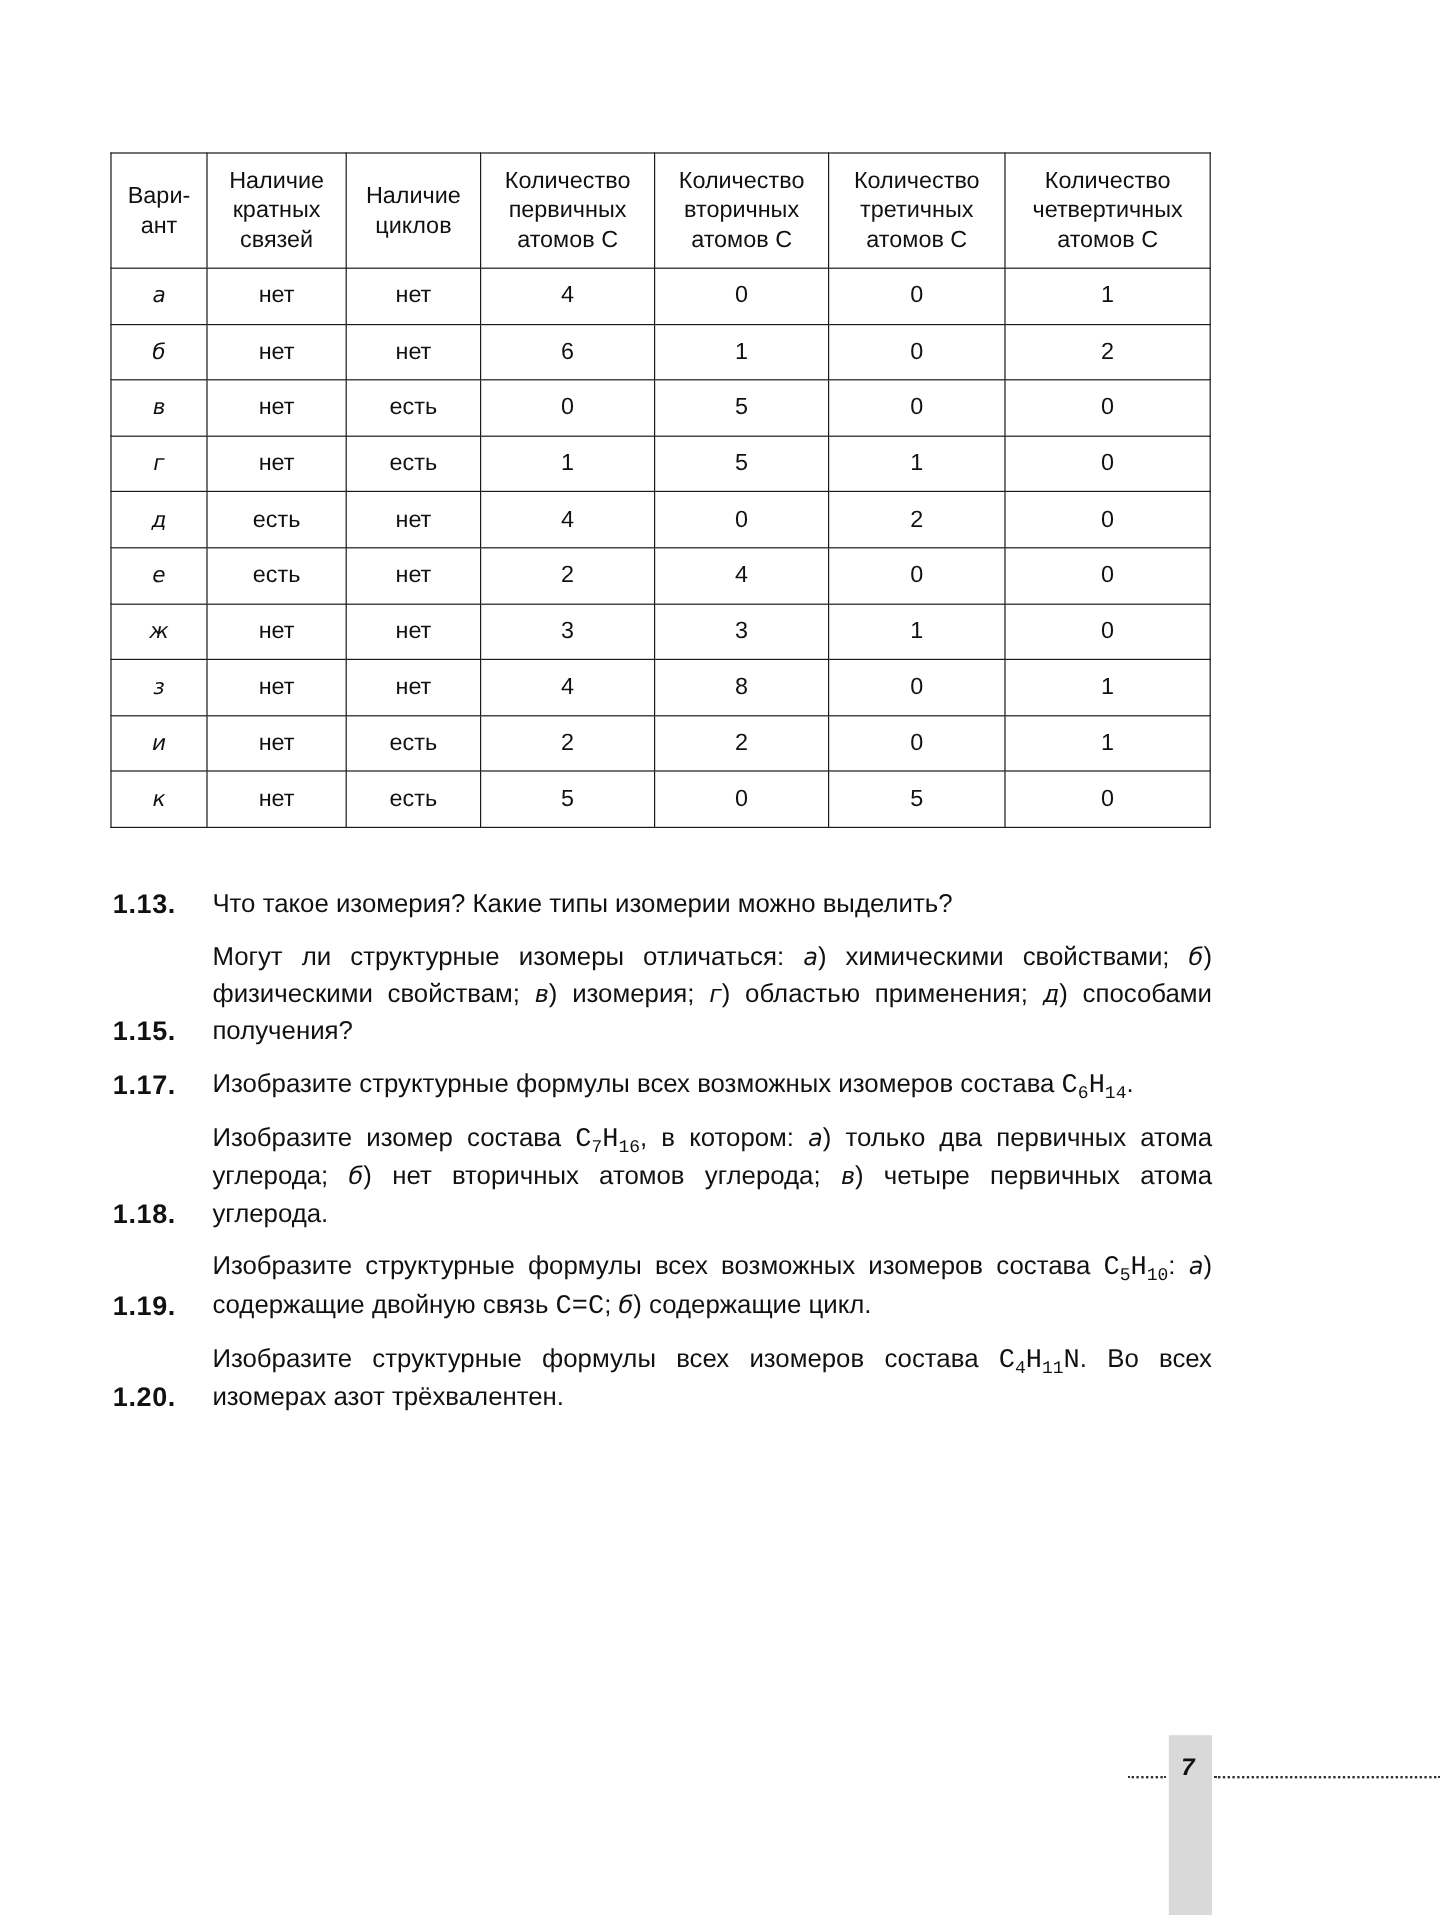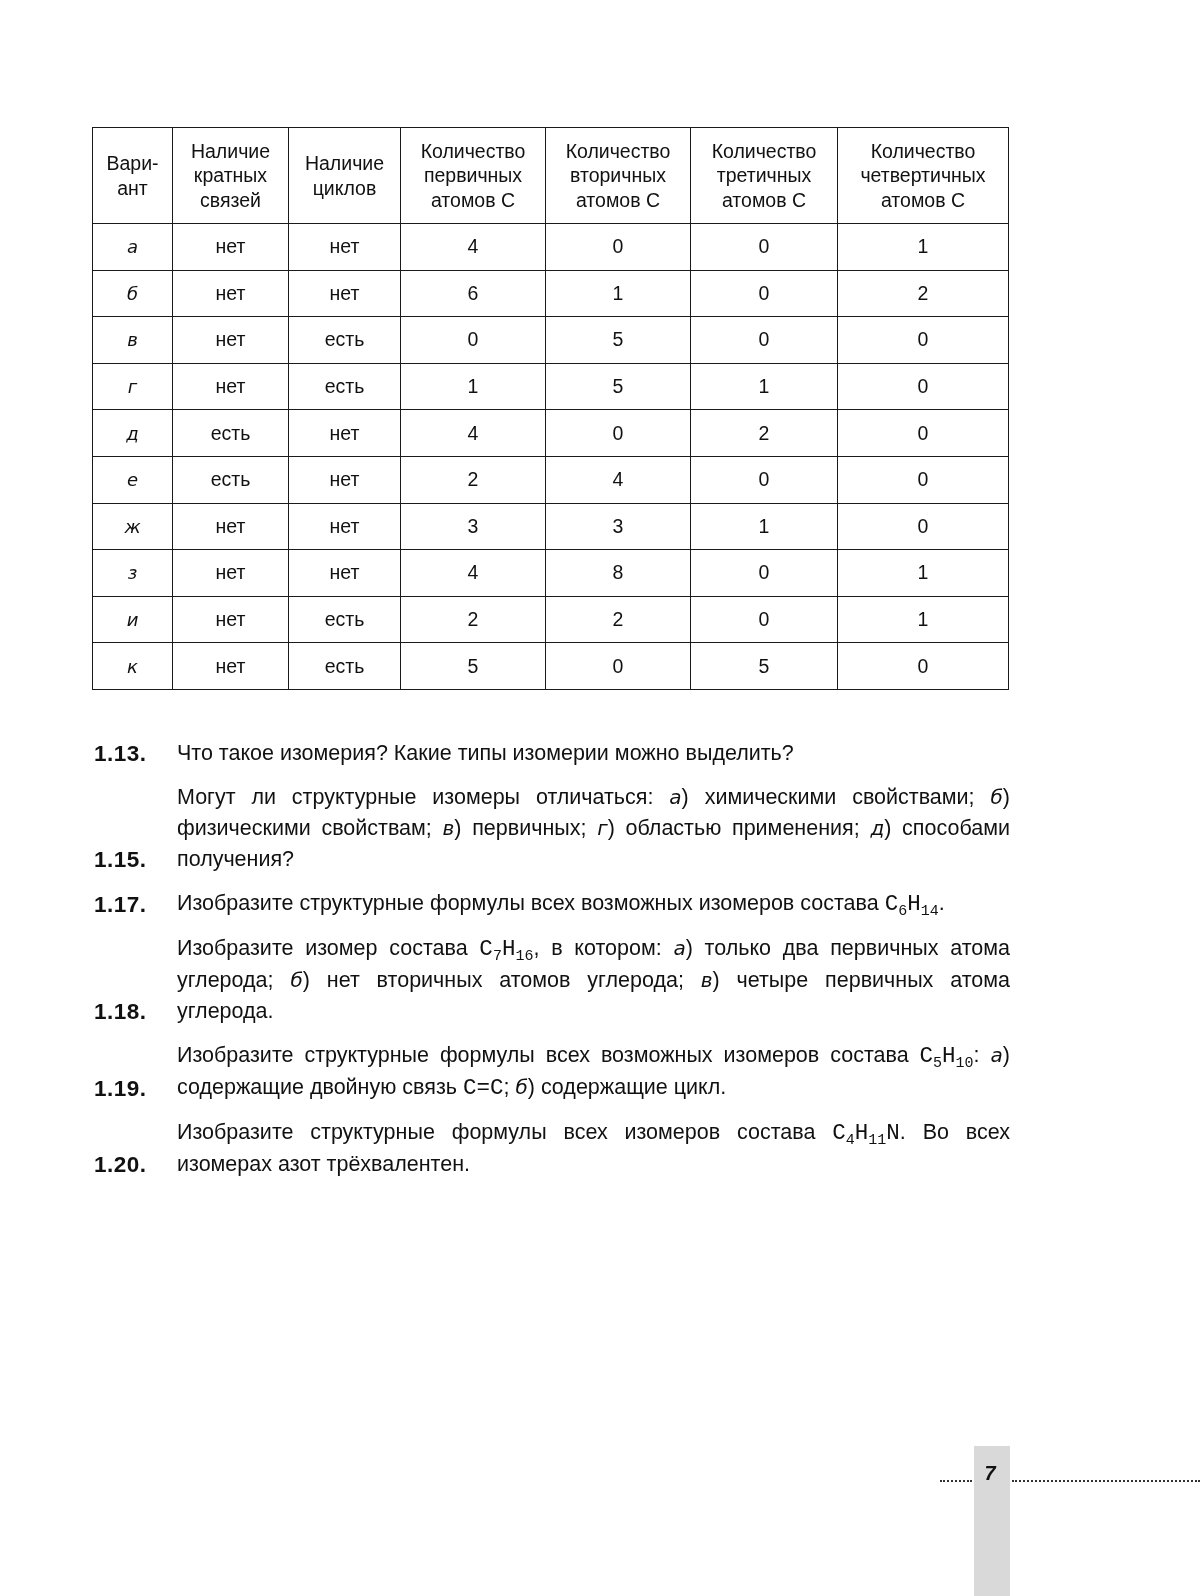--- a/index.html
+++ b/index.html
@@ -256,21 +256,21 @@
       </tbody>
   </table>
 
   <div class="exercises" id="exercises">
       <div class="exercise">
         <div class="ex-num">1.13.</div>
         <div class="ex-text"><span>Что такое изомерия? Какие типы изомерии можно выделить?</span></div>
       </div>
       <div class="exercise">
         <div class="ex-num">1.15.</div>
-        <div class="ex-text"><span>Могут ли структурные изомеры отличаться: </span><i>а</i><span>) химическими свойствами; </span><i>б</i><span>) физическими свойствам; </span><i>в</i><span>) первичных; </span><i>г</i><span>) областью применения; </span><i>д</i><span>) способами получения?</span></div>
+        <div class="ex-text"><span>Могут ли структурные изомеры отличаться: </span><i>а</i><span>) химическими свойствами; </span><i>б</i><span>) физическими свойствам; </span><i>в</i><span>) изомерия; </span><i>г</i><span>) областью применения; </span><i>д</i><span>) способами получения?</span></div>
       </div>
       <div class="exercise">
         <div class="ex-num">1.17.</div>
         <div class="ex-text"><span>Изобразите структурные формулы всех возможных изомеров состава </span><span class="formula"><span>C</span><sub>6</sub><span>H</span><sub>14</sub></span><span>.</span></div>
       </div>
       <div class="exercise">
         <div class="ex-num">1.18.</div>
         <div class="ex-text"><span>Изобразите изомер состава </span><span class="formula"><span>C</span><sub>7</sub><span>H</span><sub>16</sub></span><span>, в котором: </span><i>а</i><span>) только два первичных атома углерода; </span><i>б</i><span>) нет вторичных атомов углерода; </span><i>в</i><span>) четыре первичных атома углерода.</span></div>
       </div>
       <div class="exercise">

